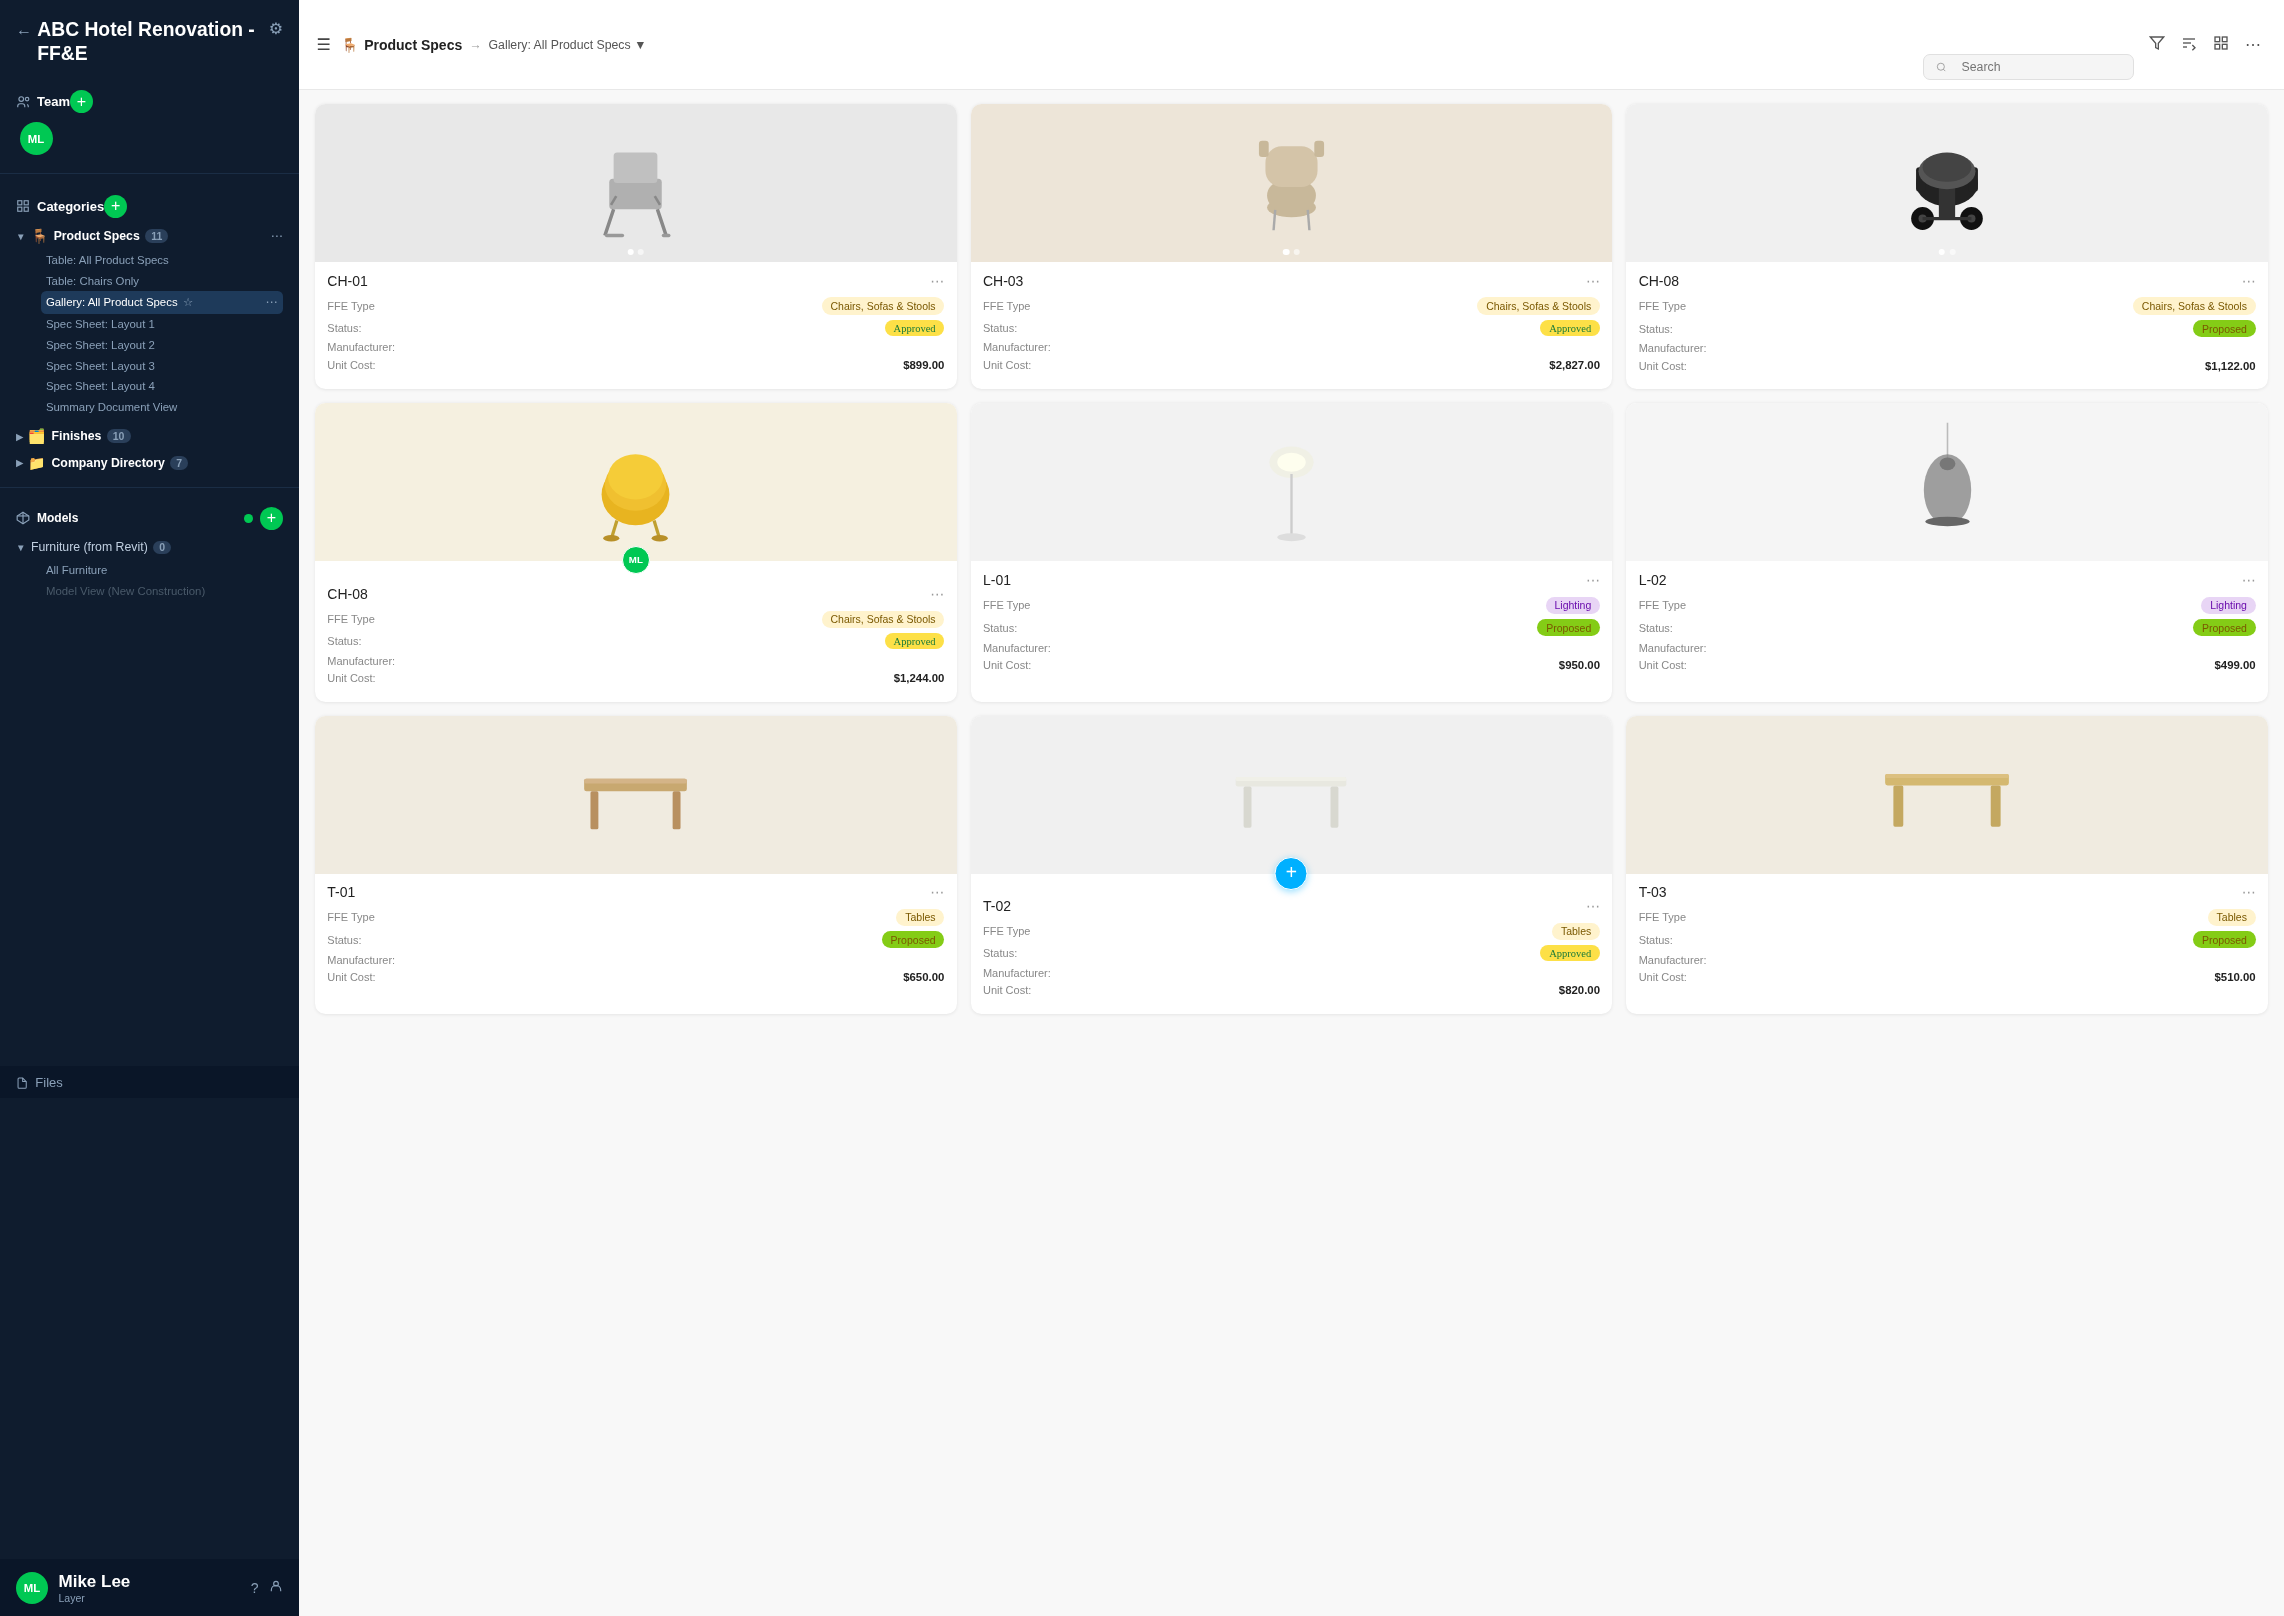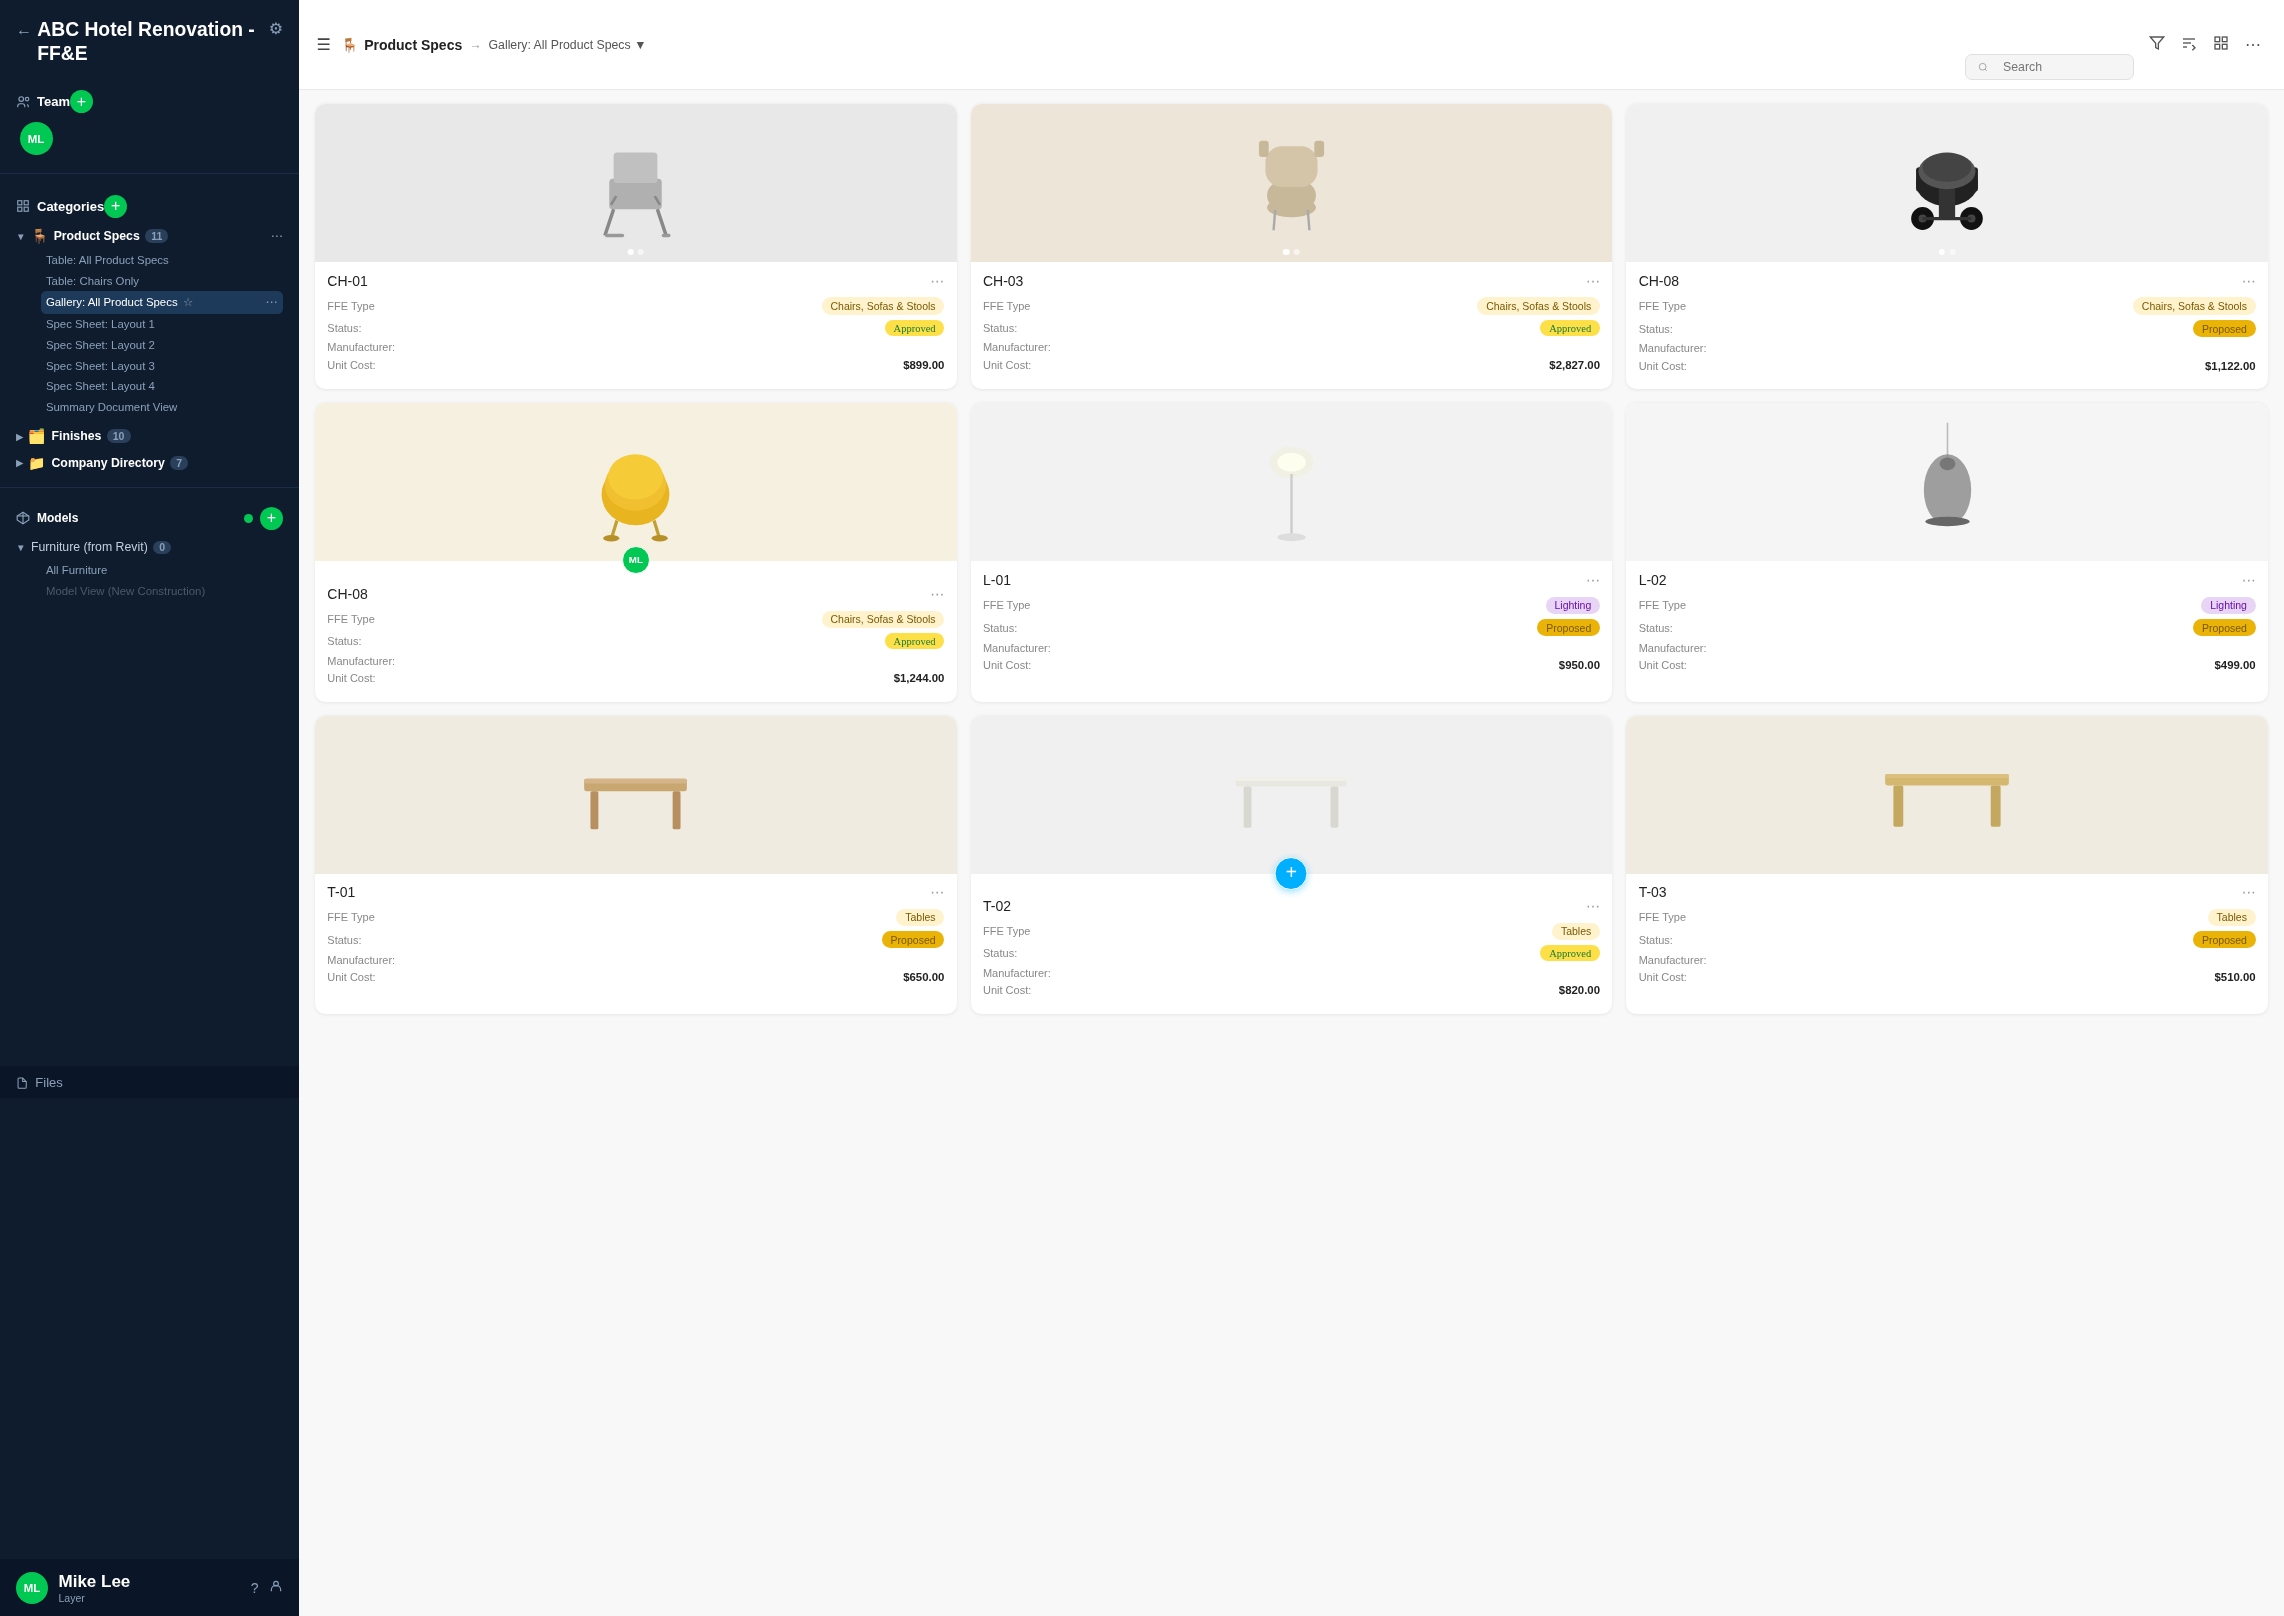--- a/index.html
+++ b/index.html
@@ -240,21 +240,21 @@
     }
     .search-box {
       margin-left: auto;
       display: flex;
       align-items: center;
       background: #f5f5f5;
       border: 0.9px solid #e0e0e0;
       border-radius: 7px;
       padding: 5.3px 12.3px;
       gap: 15px;
-      width: 169px;
+      width: 211px;
       margin-top: 45px;
     }
     .search-box input {
       border: none;
       background: none;
       outline: none;
       font-size: 12.3px;
       color: #666;
       width: 100%;
     }
@@ -345,21 +345,21 @@
     .card-label { color: #888; }
     .tag {
       border-radius: 17.6px;
       padding: 2.6px 8.8px;
       font-size: 10.5px;
       font-weight: 500;
     }
     .tag-chairs { background: #fff3cd; color: #7a5800; }
     .tag-lighting { background: #e8d5f5; color: #6a0dad; }
     .tag-approved { background: #fde047; color: #1a7a3a; font-family: Liberation Serif, serif; }
-    .tag-proposed { background: #eab308; color: #7a5800; }
+    .tag-proposed { background: #84cc16; color: #7a5800; }
     .cost-value { font-size: 11.4px; font-weight: 700; color: #222; }
 
     
     .card-avatar {
       position: absolute;
       bottom: -12.3px;
       left: 50%;
       transform: translateX(-50%);
       width: 28px; height: 28px;
       border-radius: 50%;

